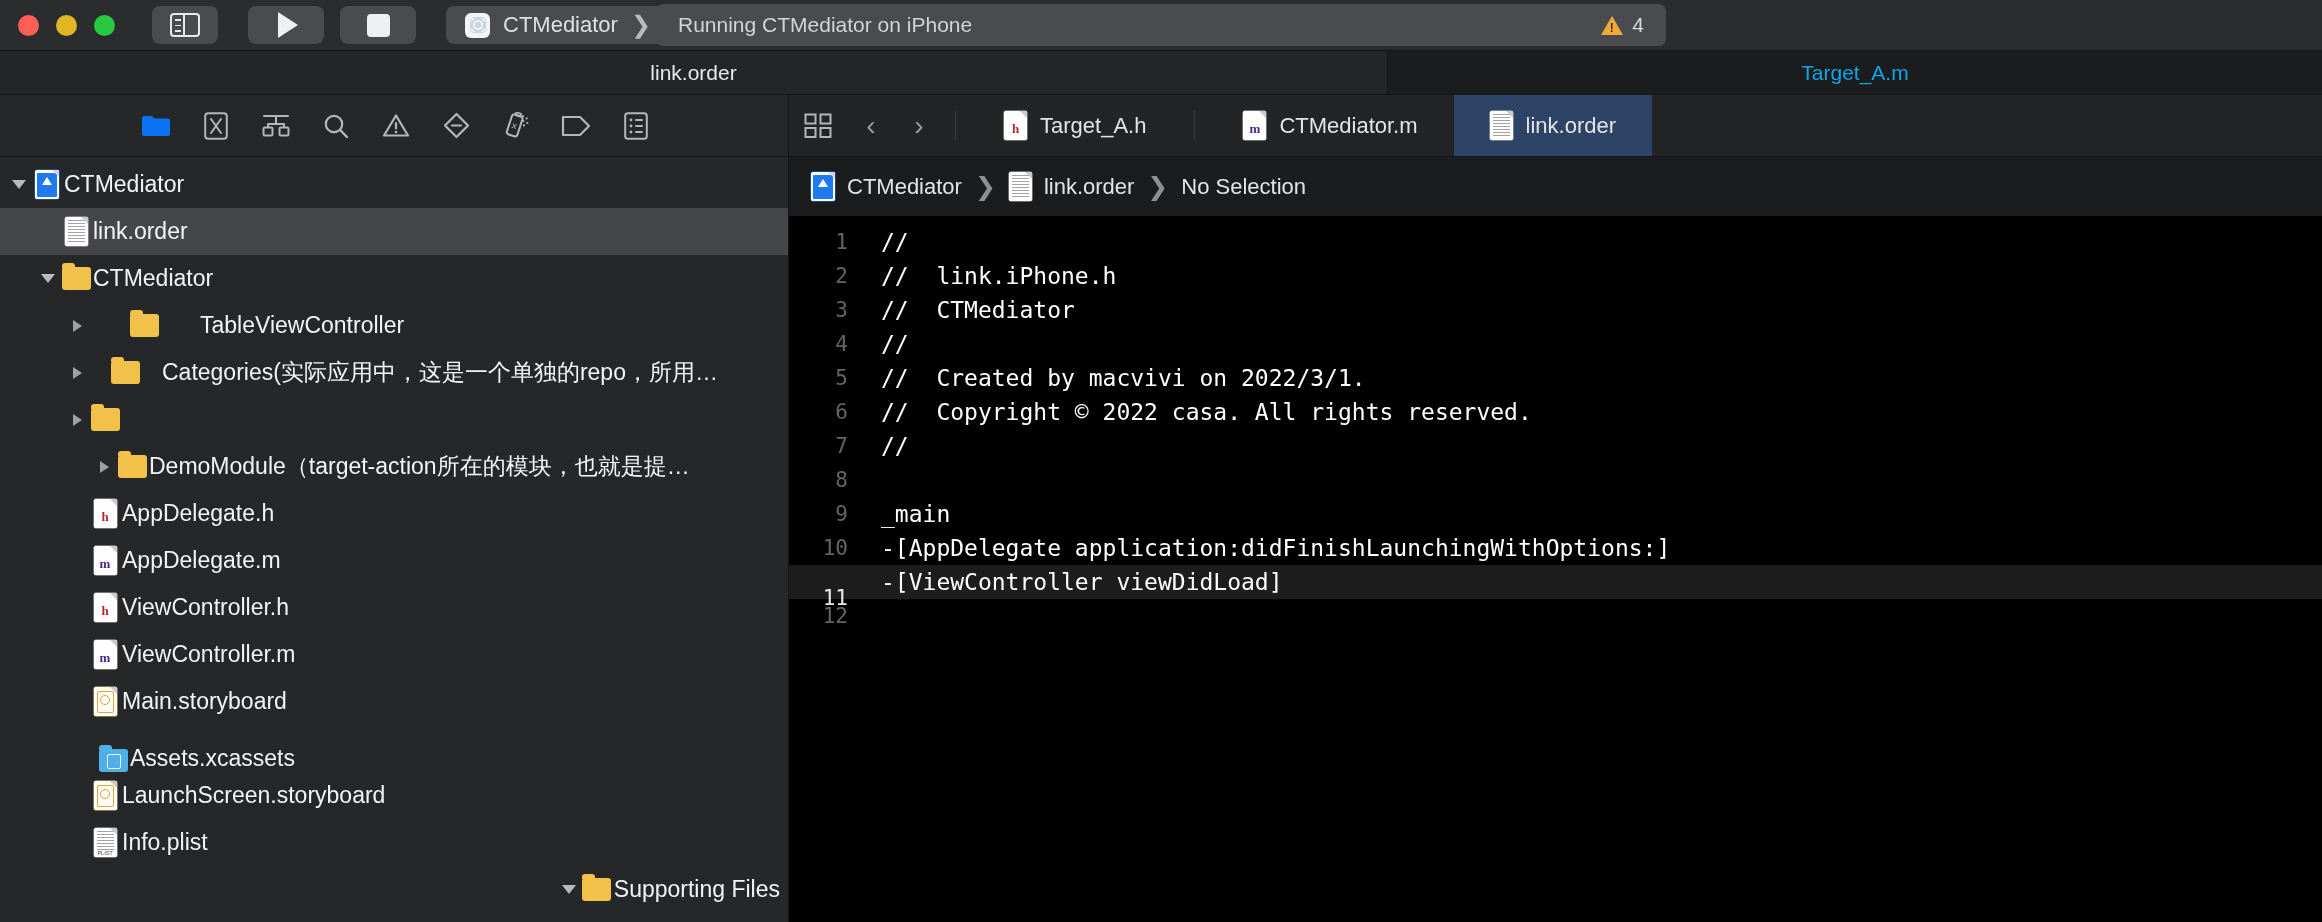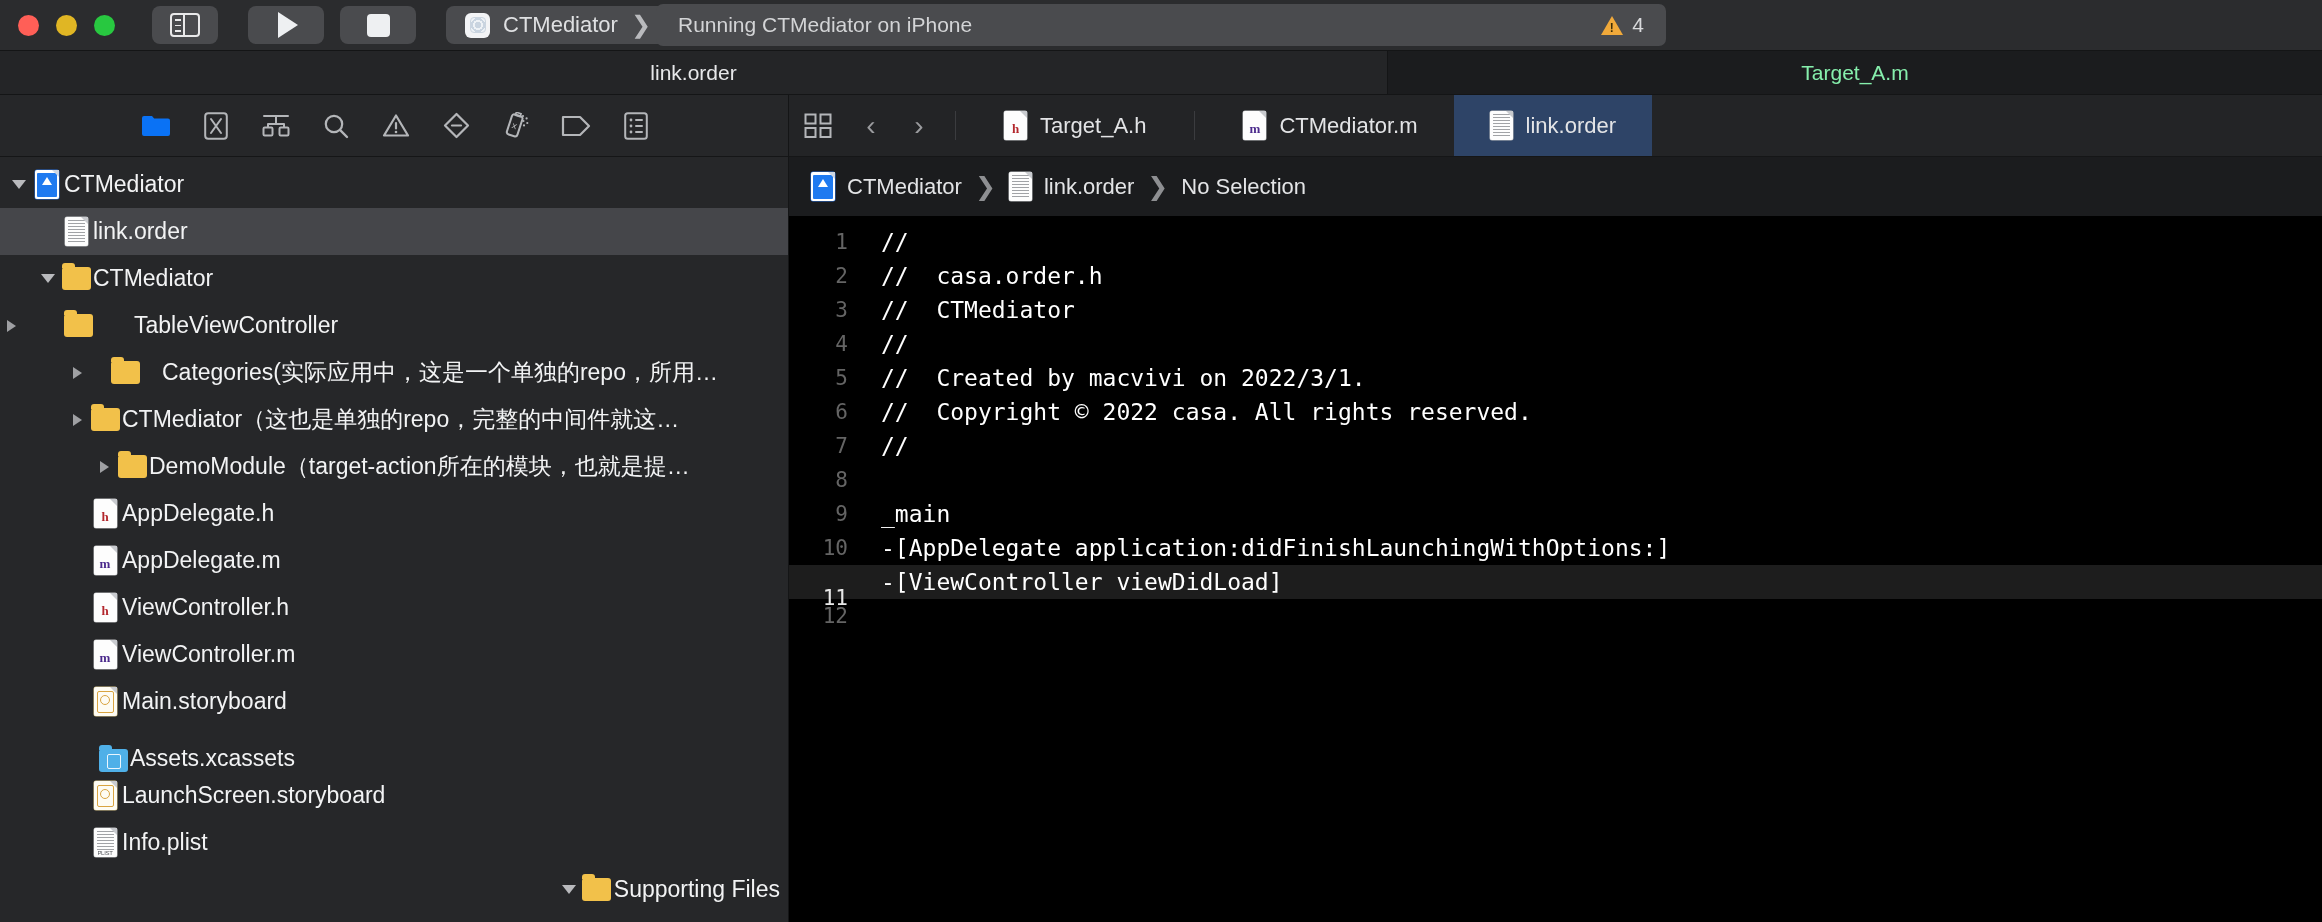--- a/index.html
+++ b/index.html
@@ -91,21 +91,21 @@
     height:45px; min-height:45px; display:flex; background:#242527;
     border-top:1px solid #141516;
     border-bottom:1px solid #141516;
   }
   .subtitle-left{
     width:1388px; display:flex; align-items:center; justify-content:center;
     border-right:1px solid #141516; background:#242527;
   }
   .subtitle-left span{ color:#e7e8ea; font-size:21px; }
   .subtitle-right{ flex:1; display:flex; align-items:center; justify-content:center; background:#1b1c1e; }
-  .subtitle-right span{ color:#86efac; font-size:21px; }
+  .subtitle-right span{ color:#0ea5e9; font-size:21px; }
 
   
   .body{ flex:1; display:flex; min-height:0; }
 
   
   .navigator{ width:789px; min-width:789px; background:#262729; display:flex; flex-direction:column; border-right:1px solid #141516; }
   .nav-toolbar{
     height:62px; min-height:62px; display:flex; align-items:center;
     gap:0; padding-left:126px; border-bottom:1px solid #151617; background:#262729;
   }
@@ -332,21 +332,21 @@
           </div>
           <div class="row" style="padding-left: 37px;">
             <div class="tw">
               <div class="tri open"></div>
             </div>
             <div class="ficon">
               <span class="folder"></span>
             </div>
             <div class="label">CTMediator</div>
           </div>
-          <div class="row" style=" gap: 39px;">
+          <div class="row" style="padding-left: 66px; gap: 39px;">
             <div class="tw">
               <div class="tri"></div>
             </div>
             <div class="ficon">
               <span class="folder"></span>
             </div>
             <div class="label">TableViewController</div>
           </div>
           <div class="row" style="padding-left: 66px; gap: 20px;">
             <div class="tw">
@@ -357,21 +357,20 @@
             </div>
             <div class="label">Categories(实际应用中，这是一个单独的repo，所用…</div>
           </div>
           <div class="row" style="padding-left: 66px;">
             <div class="tw">
               <div class="tri"></div>
             </div>
             <div class="ficon">
               <span class="folder"></span>
             </div>
-            <div class="label">CTMediator（这也是单独的repo，完整的中间件就这…</div>
           </div>
           <div class="row" style="padding-left: 83px; margin-left: 10px;">
             <div class="tw">
               <div class="tri"></div>
             </div>
             <div class="ficon">
               <span class="folder"></span>
             </div>
             <div class="label">DemoModule（target-action所在的模块，也就是提…</div>
           </div>
@@ -517,21 +516,21 @@
           </div>
         </div>
 
       <div class="code" id="code">
           <div class="cline">
             <div class="gut">1</div>
             <div class="ctext">//</div>
           </div>
           <div class="cline">
             <div class="gut">2</div>
-            <div class="ctext">//  casa.order.h</div>
+            <div class="ctext">//  link.iPhone.h</div>
           </div>
           <div class="cline">
             <div class="gut">3</div>
             <div class="ctext">//  CTMediator</div>
           </div>
           <div class="cline">
             <div class="gut">4</div>
             <div class="ctext">//</div>
           </div>
           <div class="cline">

